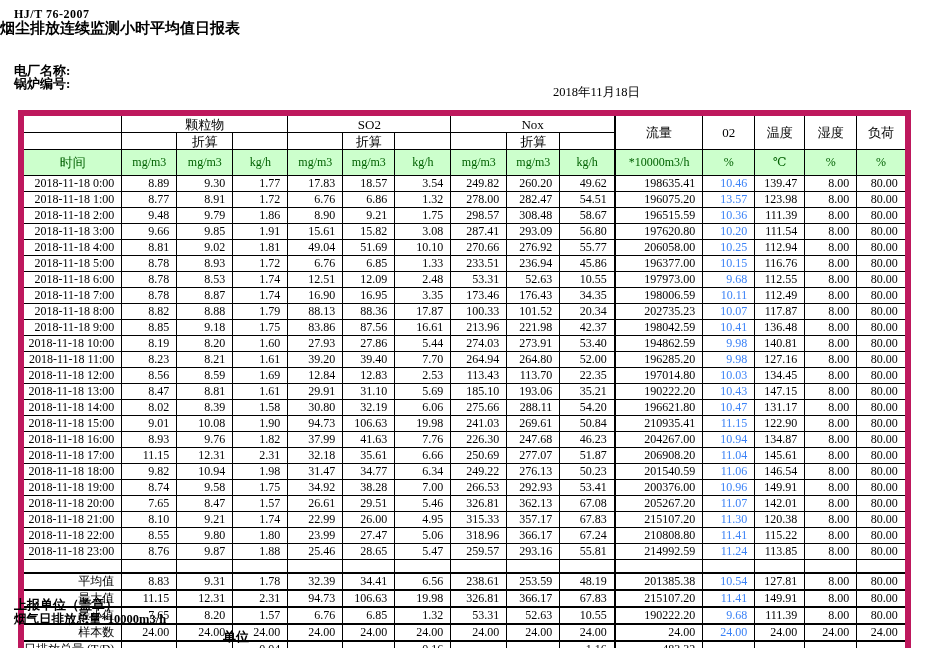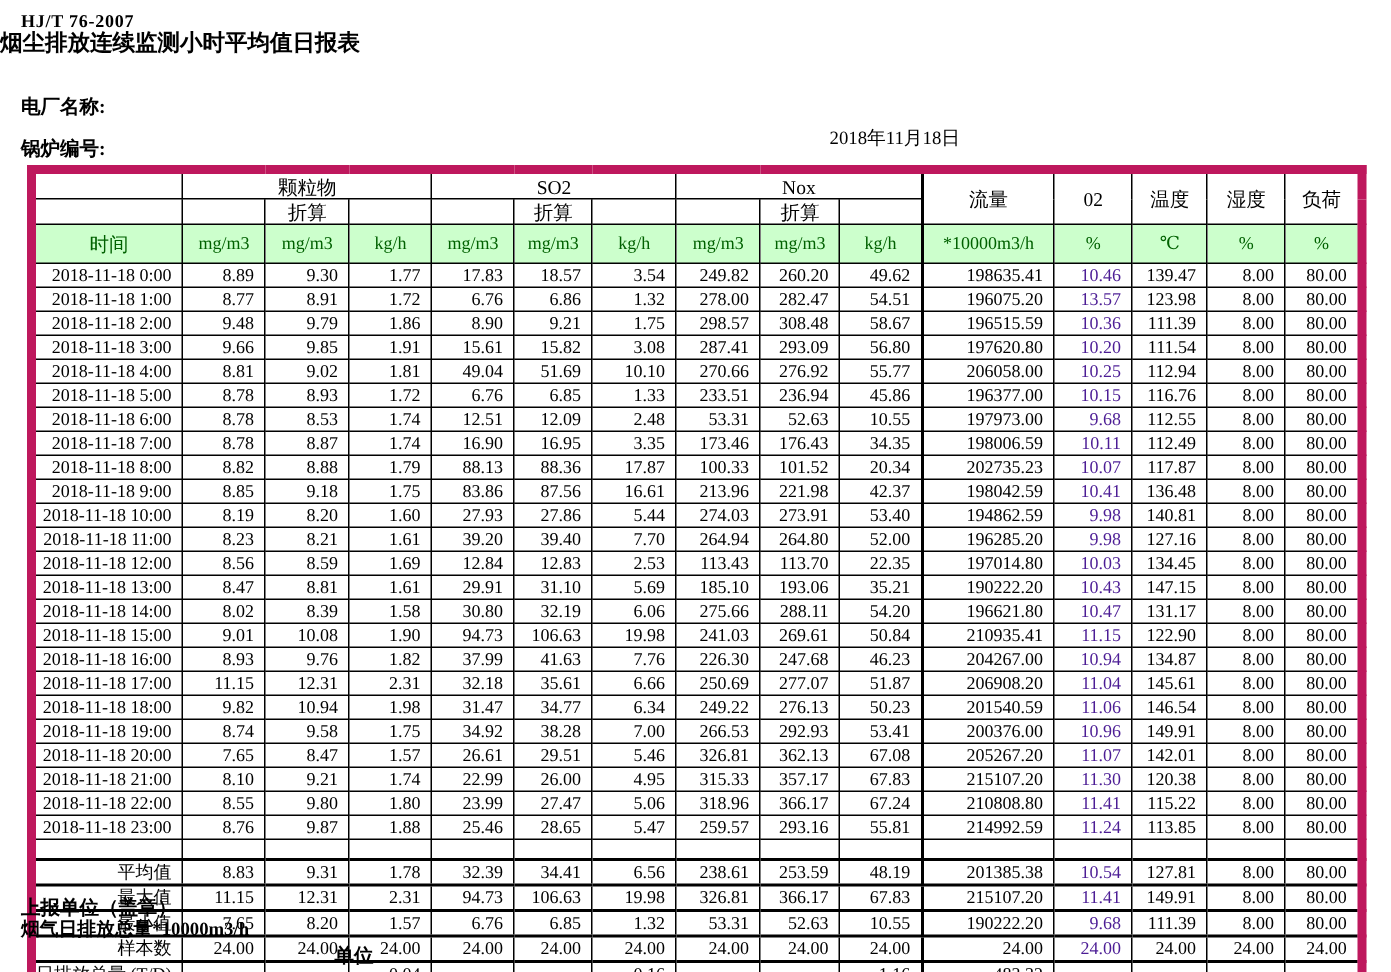--- a/index.html
+++ b/index.html
@@ -5,21 +5,21 @@
   html,body{margin:0;padding:0;background:#ffffff;}
   body{
     position:relative;width:927px;height:648px;overflow:hidden;
     font-family:"Liberation Serif","DejaVu Serif",serif;
     color:#000;
   }
   .abs{position:absolute;white-space:nowrap;}
   .standard{left:14px;top:7px;font-size:12px;font-weight:bold;letter-spacing:0.5px;}
   .title{left:0;top:19px;width:660px;text-align:left;font-size:15px;font-weight:bold;}
   .plant{left:14px;top:62px;font-size:13px;font-weight:bold;}
-  .boiler{left:14px;top:90px;font-size:13px;font-weight:bold;}
+  .boiler{left:14px;top:75px;font-size:13px;font-weight:bold;}
   .date{left:553px;top:84px;font-size:12.5px;}
   .f1{left:14px;top:611px;font-size:12.5px;font-weight:bold;}
   .f2{left:14px;top:596px;font-size:13px;font-weight:bold;}
   .f3{left:196px;top:628px;font-size:13px;font-weight:bold;margin-left:27px;}
 
   table.report{
     position:absolute;left:18px;top:110px;
     border-collapse:collapse;table-layout:fixed;
     border:6px solid #be185d;
   }
@@ -33,21 +33,21 @@
     text-align:right;
     white-space:nowrap;
     overflow:hidden;
   }
   table.report tr.hrow td{height:16px;text-align:center;padding:0;font-size:13px;}
   tr.unit-row td{
     background:#ccffcc;color:#006100;text-align:center;padding:4px;height:17px;font-size:12px;
   }
   tr.unit-row td.time-h{font-size:13px;}
   td.time{text-align:center;padding:0;}
-  td.o2, th.o2h{color:#4c1d95;text-align:center;padding:0;}
+  td.o2, th.o2h{color:#3b82f6;text-align:center;padding:0;}
   td.flowcell, .flowb{border-left:2px solid #000 !important;}
   tr.summary td{border-top:2px solid #000;}
   td.sum-label{text-align:right;padding:0 1px 0 0;font-size:13px;}
   td.sum-label-left{text-align:left;padding:0;font-size:13px;}
   tr.spacer td{height:12px;}
 </style>
 </head>
 <body>
 
 <div class="abs standard">HJ/T  76-2007</div>

